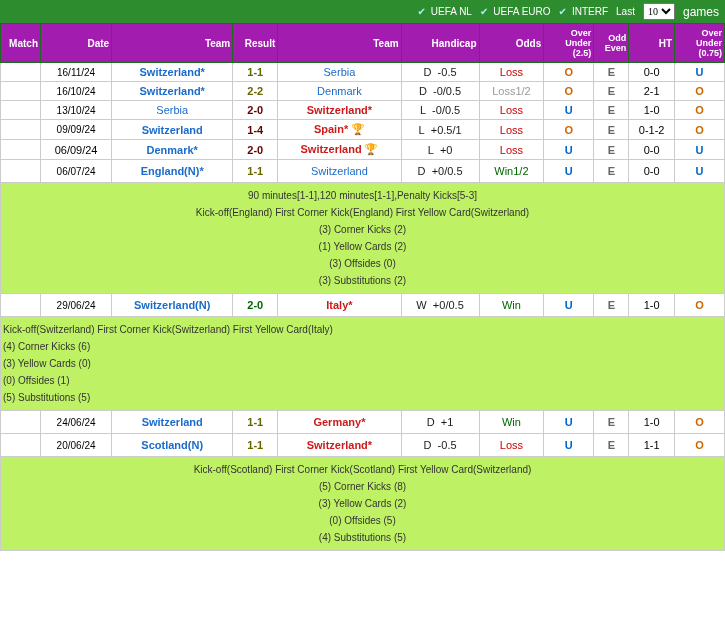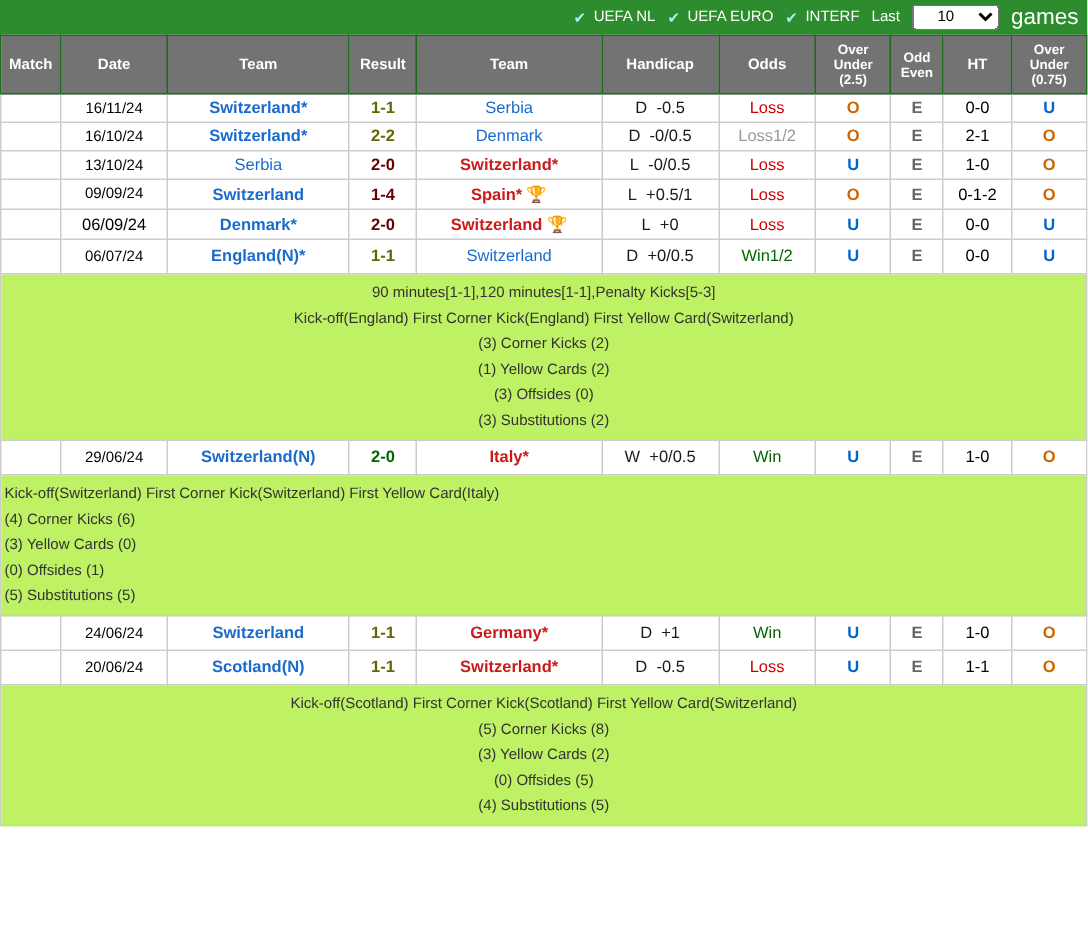--- a/index.html
+++ b/index.html
@@ -8,31 +8,31 @@
     .top-bar {
       background: #2d8c2d;
       color: #fff;
       display: flex;
       align-items: center;
       justify-content: flex-end;
       padding: 3px 6px;
       font-size: 11px;
       gap: 8px;
     }
-    .top-bar select { font-size: 10px; padding: 1px 12px; }
+    .top-bar select { font-size: 10px; padding: 1px 0; font-family: Liberation Serif, serif; }
 
     table {
       width: 100%;
       border-collapse: collapse;
       font-size: 11px;
     }
     th {
-      background: #737373;
+      background: #a21caf;
       color: #fff;
-      text-align: center;
+      text-align: right;
       padding: 4px 2px;
       font-weight: bold;
       font-size: 10px;
       border: 1px solid #1a6b1a;
     }
     td {
       border: 1px solid #ccc;
       text-align: center;
       padding: 3px 2px;
       vertical-align: middle;
@@ -76,21 +76,21 @@
     
     .green-check { color: #aef; margin-right: 2px; }
     .filter-badge { 
       display: inline-flex; 
       align-items: center; 
       gap: 3px; 
       color: #fff; 
       font-size: 10px;
     }
     .last-label { color: #fff; font-size: 10px; }
-    .games-label { color: #fff; font-size: 15px; }
+    .games-label { color: #fff; font-size: 12px; }
     select.games-select { font-size: 10px; }
   </style>
 </head>
 <body>
 
 <div class="top-bar">
   <span class="filter-badge">
     <span class="green-check">✔</span>
     <span>UEFA NL</span>
   </span>

